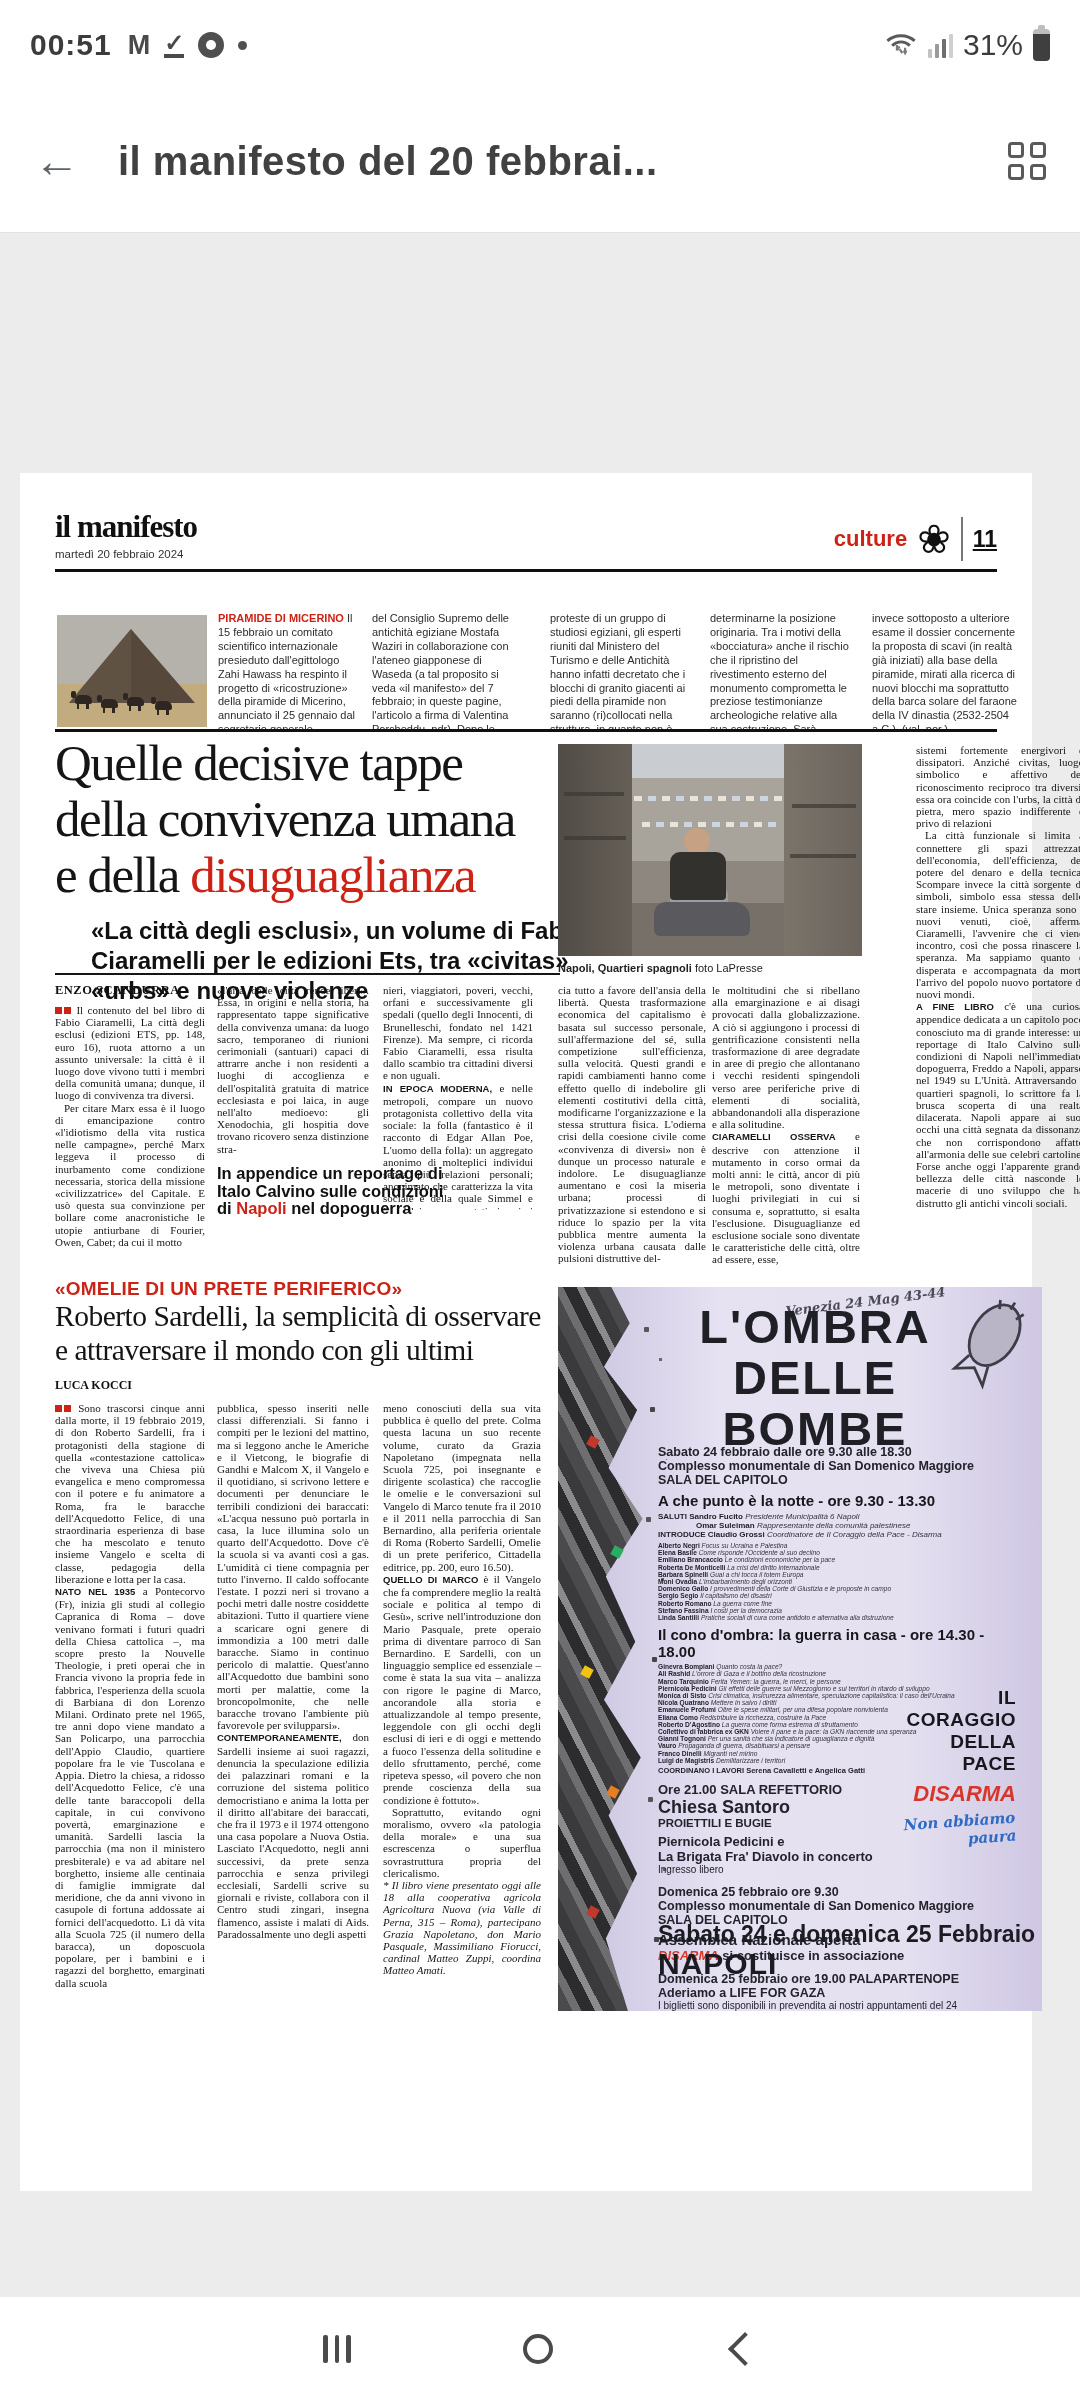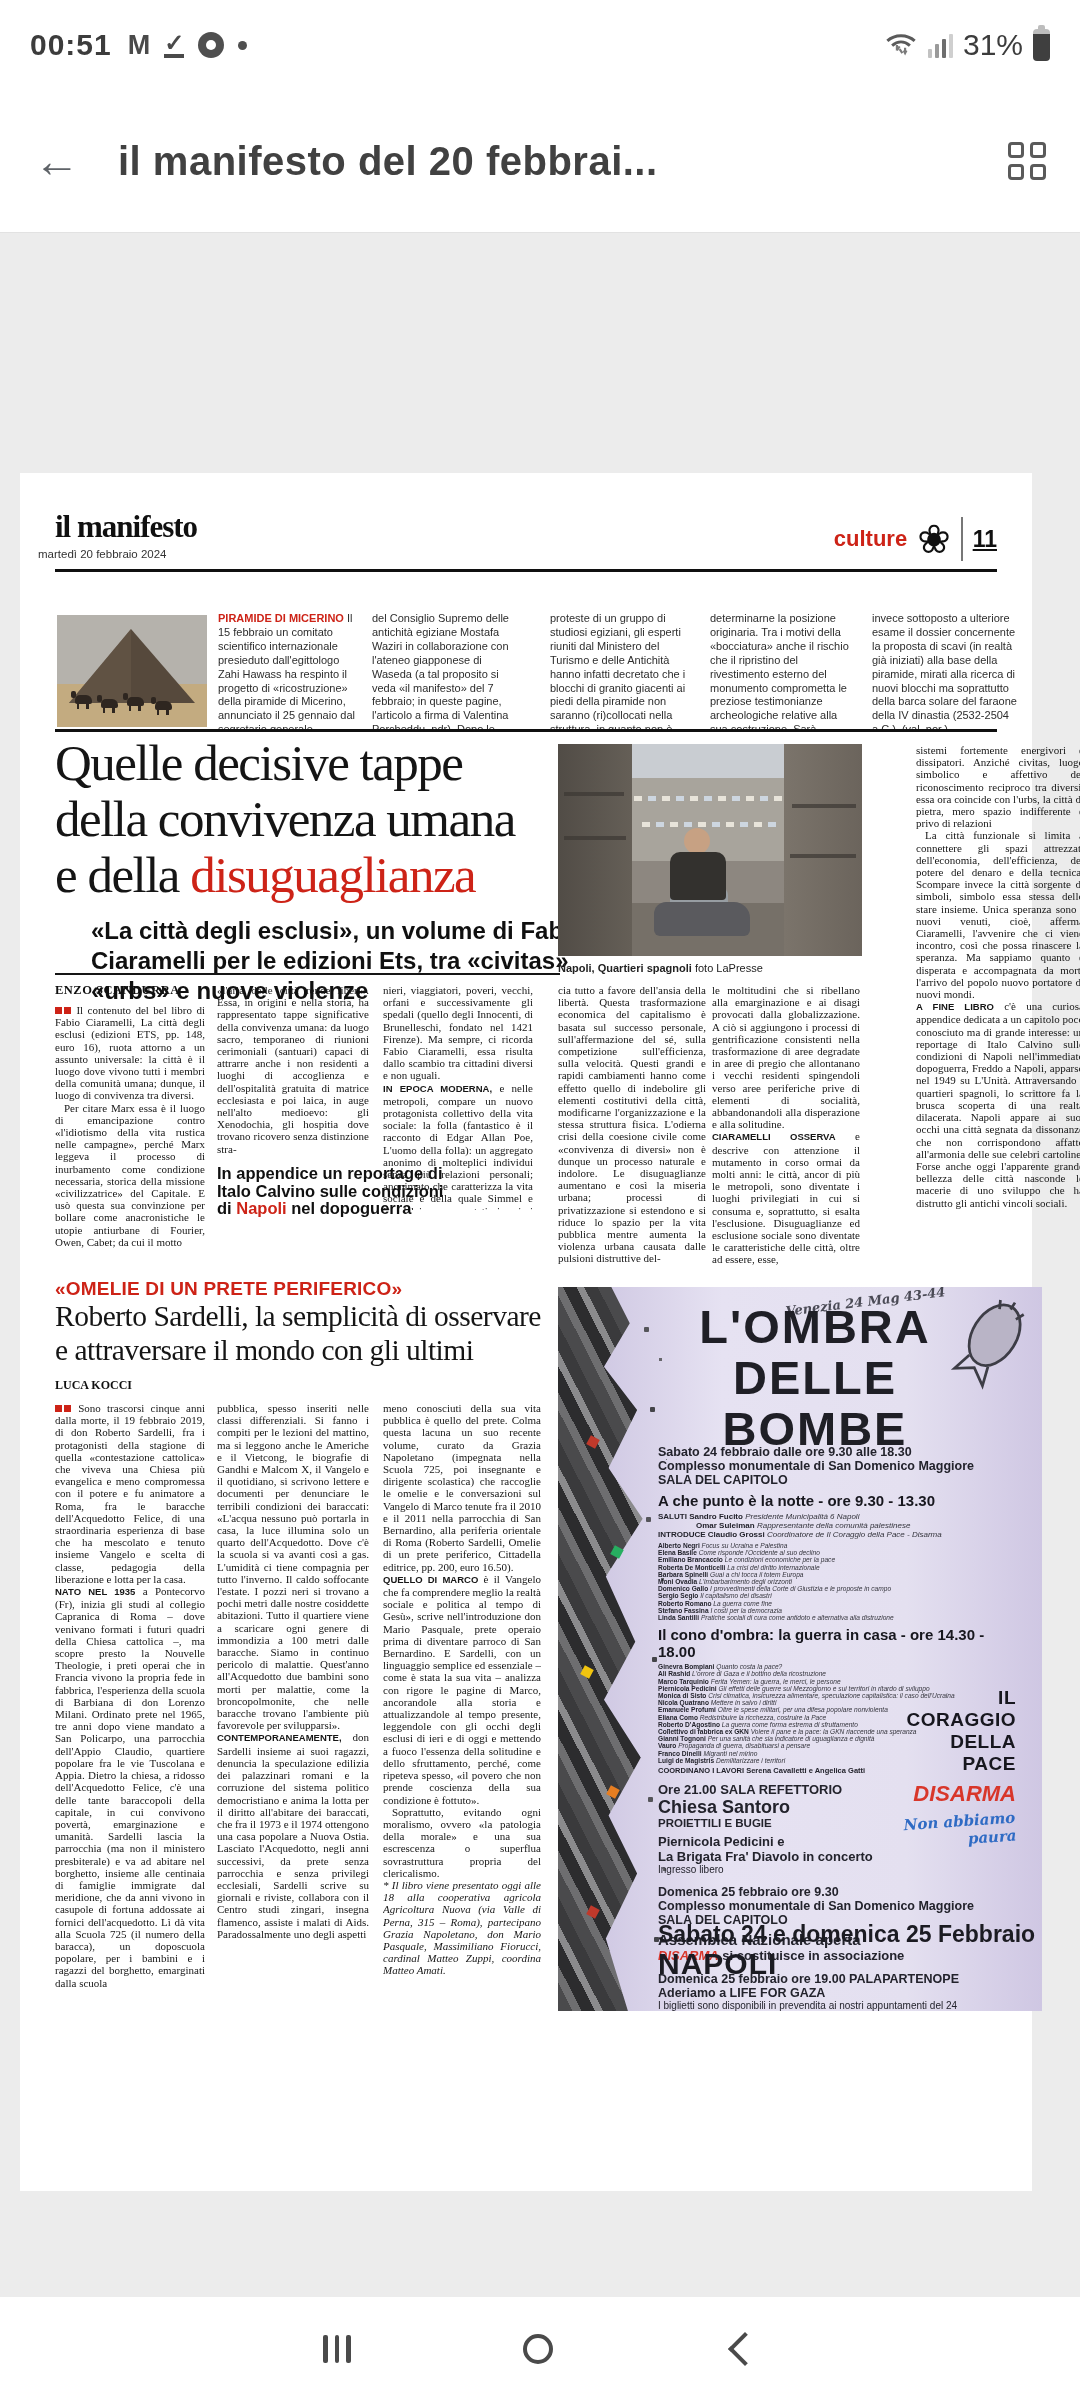--- a/index.html
+++ b/index.html
@@ -24,21 +24,21 @@
   .backarrow{font-size:46px;color:#5f6368;line-height:1;margin-right:38px;}
   .apptitle{font-size:40px;font-weight:700;color:#414141;letter-spacing:.5px;white-space:nowrap;overflow:hidden;}
   .gridbtn{margin-left:auto;display:grid;grid-template-columns:16px 16px;grid-gap:6px;}
   .gridbtn i{display:block;width:16px;height:16px;border:3.5px solid #5a5a5a;border-radius:4px;box-sizing:border-box;}
   
   .canvas{height:2064px;background:#ececec;}
   .page{position:relative;width:1012px;height:1718px;margin:0 0 0 20px;top:240px;background:#fff;color:#141414;}
   .abs{position:absolute;}
   
   .mast-logo{left:35px;top:38px;font:700 31px/1 "Liberation Serif",serif;letter-spacing:-1px;color:#101010;}
-  .mast-date{left:18px;top:76px;font:400 11.5px/1 "Liberation Sans",sans-serif;color:#333;}
+  .mast-date{left:35px;top:76px;font:400 11.5px/1 "Liberation Sans",sans-serif;color:#333;}
   .mast-right{right:35px;top:44px;display:flex;align-items:center;gap:10px;}
   .culture{font:700 22px/1 "Liberation Sans",sans-serif;color:#cd2317;}
   .rose{font-size:40px;line-height:1;color:#101010;}
   .mast-div{width:2px;height:44px;background:#777;}
   .pageno{font:700 23px/1 "Liberation Sans",sans-serif;color:#101010;text-decoration:underline;}
   .rule{left:35px;right:35px;height:2.5px;background:#101010;}
   
   .pyramid-photo{left:37px;top:142px;width:150px;height:112px;background:linear-gradient(#b5b2ac 0 62%,#c3ab80 62% 100%);overflow:hidden;}
   .pyr{position:absolute;left:12px;top:14px;width:0;height:0;border-left:62px solid transparent;border-right:64px solid transparent;border-bottom:74px solid #56493c;}
   .pyr2{position:absolute;left:12px;top:14px;width:0;height:0;border-left:62px solid transparent;border-right:0 solid transparent;border-bottom:74px solid #6a5a48;opacity:.55;}

